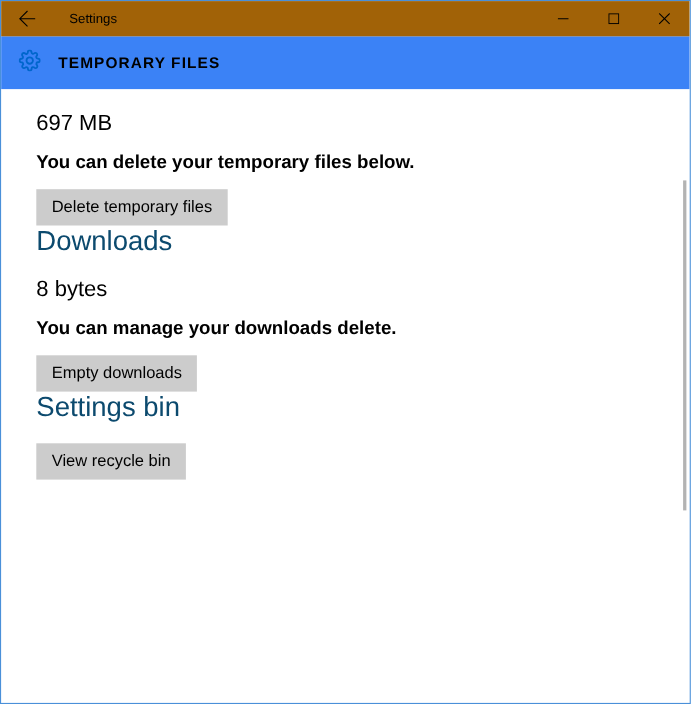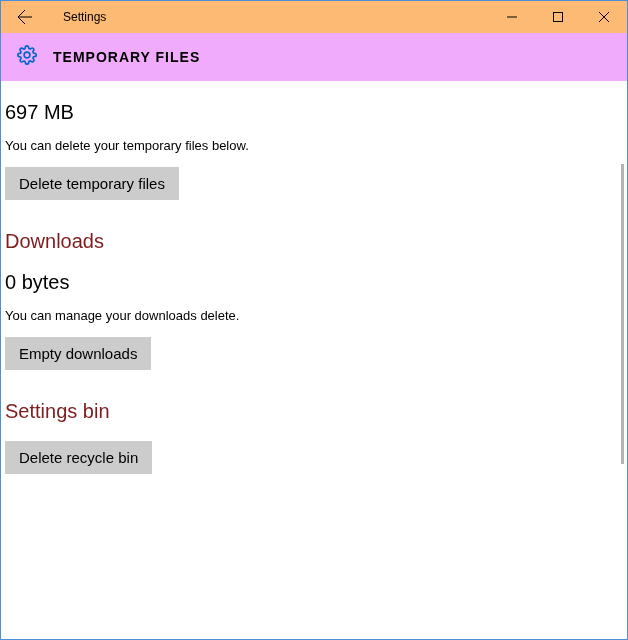--- a/index.html
+++ b/index.html
@@ -11,21 +11,21 @@
     body {
       width: 628px;
       height: 640px;
       background: #fff;
       border: 1px solid #4a90d9;
       overflow: hidden;
       position: relative;
     }
     .titlebar {
       height: 32px;
-      background: #fdba74;
+      background: #a16207;
       display: flex;
       align-items: center;
       position: relative;
     }
     .back-btn {
       width: 48px;
       height: 32px;
       display: flex;
       align-items: center;
       justify-content: center;
@@ -51,67 +51,67 @@
       width: 46px;
       height: 32px;
       display: flex;
       align-items: center;
       justify-content: center;
       cursor: pointer;
     }
     .win-btn svg { width: 10px; height: 10px; }
     .header-row {
       height: 48px;
-      background: #f0abfc;
+      background: #3b82f6;
       display: flex;
       align-items: center;
       padding-left: 16px;
       gap: 16px;
     }
     .gear-icon svg {
       width: 20px;
       height: 20px;
     }
     .page-heading {
       font-size: 14px;
       font-weight: 600;
       letter-spacing: 1px;
       color: #000;
     }
     .content {
-      padding: 20px 20px 20px 4px;
+      padding: 20px 20px 20px 32px;
       height: calc(640px - 32px - 48px - 2px);
       overflow-y: auto;
       position: relative;
     }
     .size-value {
       font-size: 20px;
       font-weight: 400;
       color: #000;
       margin-bottom: 14px;
     }
     .desc {
-      font-size: 13px;
+      font-size: 17px;
       color: #000;
       margin-bottom: 14px;
+      font-weight: bold;
     }
     .action-btn {
       background: #cccccc;
       border: none;
       padding: 8px 14px;
       font-size: 15px;
       font-family: inherit;
       color: #000;
       cursor: pointer;
-      margin-bottom: 30px;
     }
     .section-heading {
-      font-size: 20px;
+      font-size: 25px;
       font-weight: 300;
-      color: #7f1d1d;
+      color: #0c4a6e;
       margin-bottom: 18px;
     }
     .scrollbar-thumb {
       position: absolute;
       right: 3px;
       top: 163px;
       width: 3px;
       height: 300px;
       background: #b3b3b3;
     }
@@ -156,21 +156,21 @@
   </span>
   <div class="page-heading">TEMPORARY FILES</div>
 </div>
 
 <div class="content">
   <div class="size-value">697 MB</div>
   <div class="desc">You can delete your temporary files below.</div>
   <button class="action-btn">Delete temporary files</button>
 
   <div class="section-heading">Downloads</div>
-  <div class="size-value">0 bytes</div>
+  <div class="size-value">8 bytes</div>
   <div class="desc">You can manage your downloads delete.</div>
   <button class="action-btn">Empty downloads</button>
 
   <div class="section-heading">Settings bin</div>
-  <button class="action-btn">Delete recycle bin</button>
+  <button class="action-btn">View recycle bin</button>
 </div>
 
 <div class="scrollbar-thumb"></div>
 
 </body></html>

